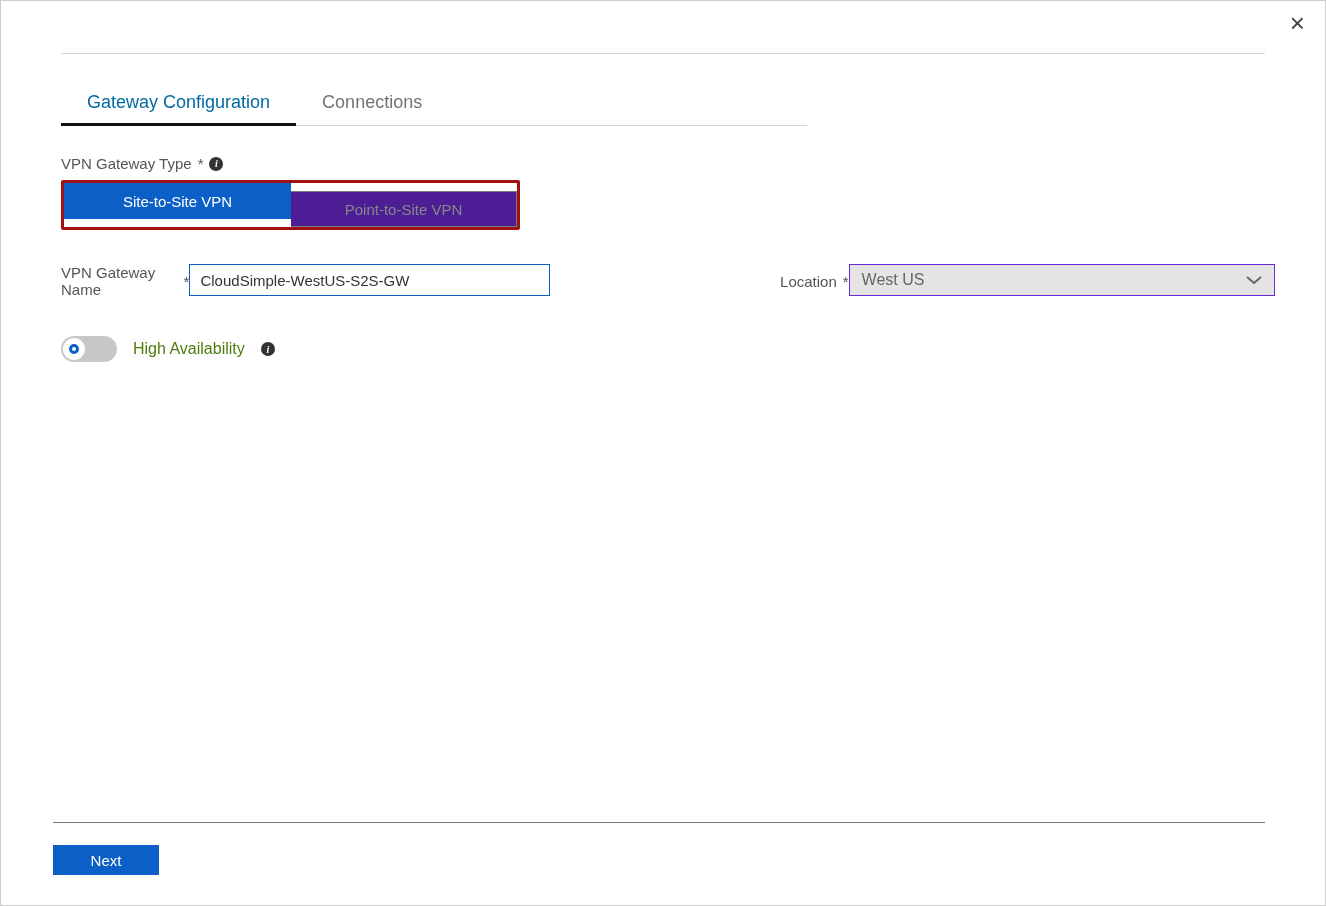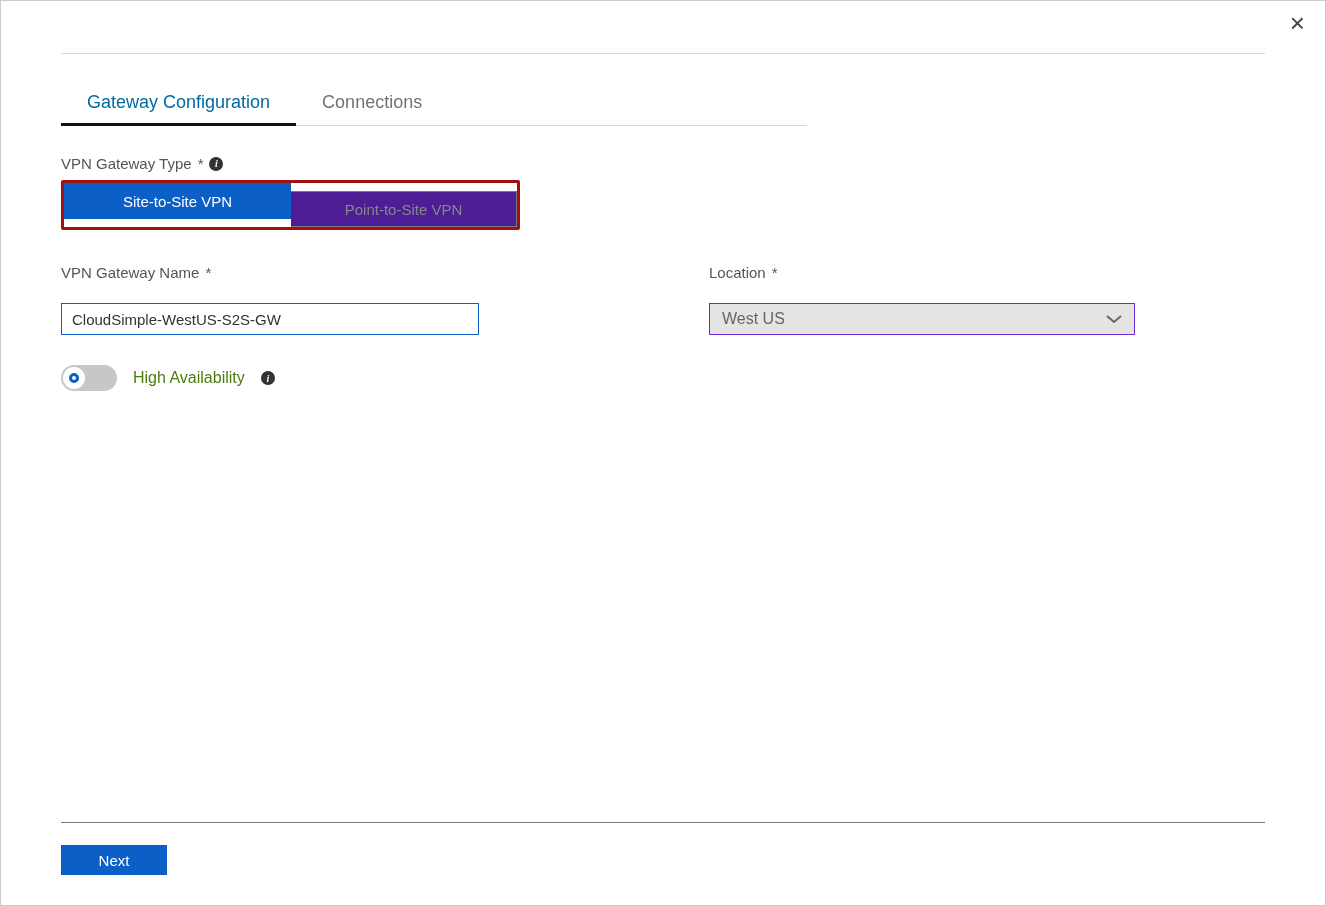--- a/index.html
+++ b/index.html
@@ -141,21 +141,21 @@
     background:#4c1d95;
     color:#888;
     border-left:none;
     margin-top:8px;
   }
   .two-col {
     display:flex;
     gap: 230px;
     margin-top: 34px;
   }
-  .col { display:flex; flex-direction:column;gap:14px; }
+  .col { display:flex; flex-direction:row; }
   .text-input {
     width: 418px;
     height: 32px;
     border: 1px solid #0b5fc7;
     padding: 0 10px;
     font-size: 15px;
     color: #333;
     outline:none;
   }
   .select-box {
@@ -202,21 +202,21 @@
     width: 10px; height:10px;
     border: 3px solid #0b5fc7;
     border-radius:50%;
   }
   .ha-label {
     font-size: 16px;
     color: #4d7c0f;
   }
   .footer {
     position:absolute;
-    left:60px; right:60px;
+    left:52px; right:60px;
     bottom: 30px;
   }
   .footer-hr {
     border:none;
     border-top:1px solid #777;
     margin:0 0 22px 0;
   }
   .next-btn {
     width: 106px;
     height: 30px;

